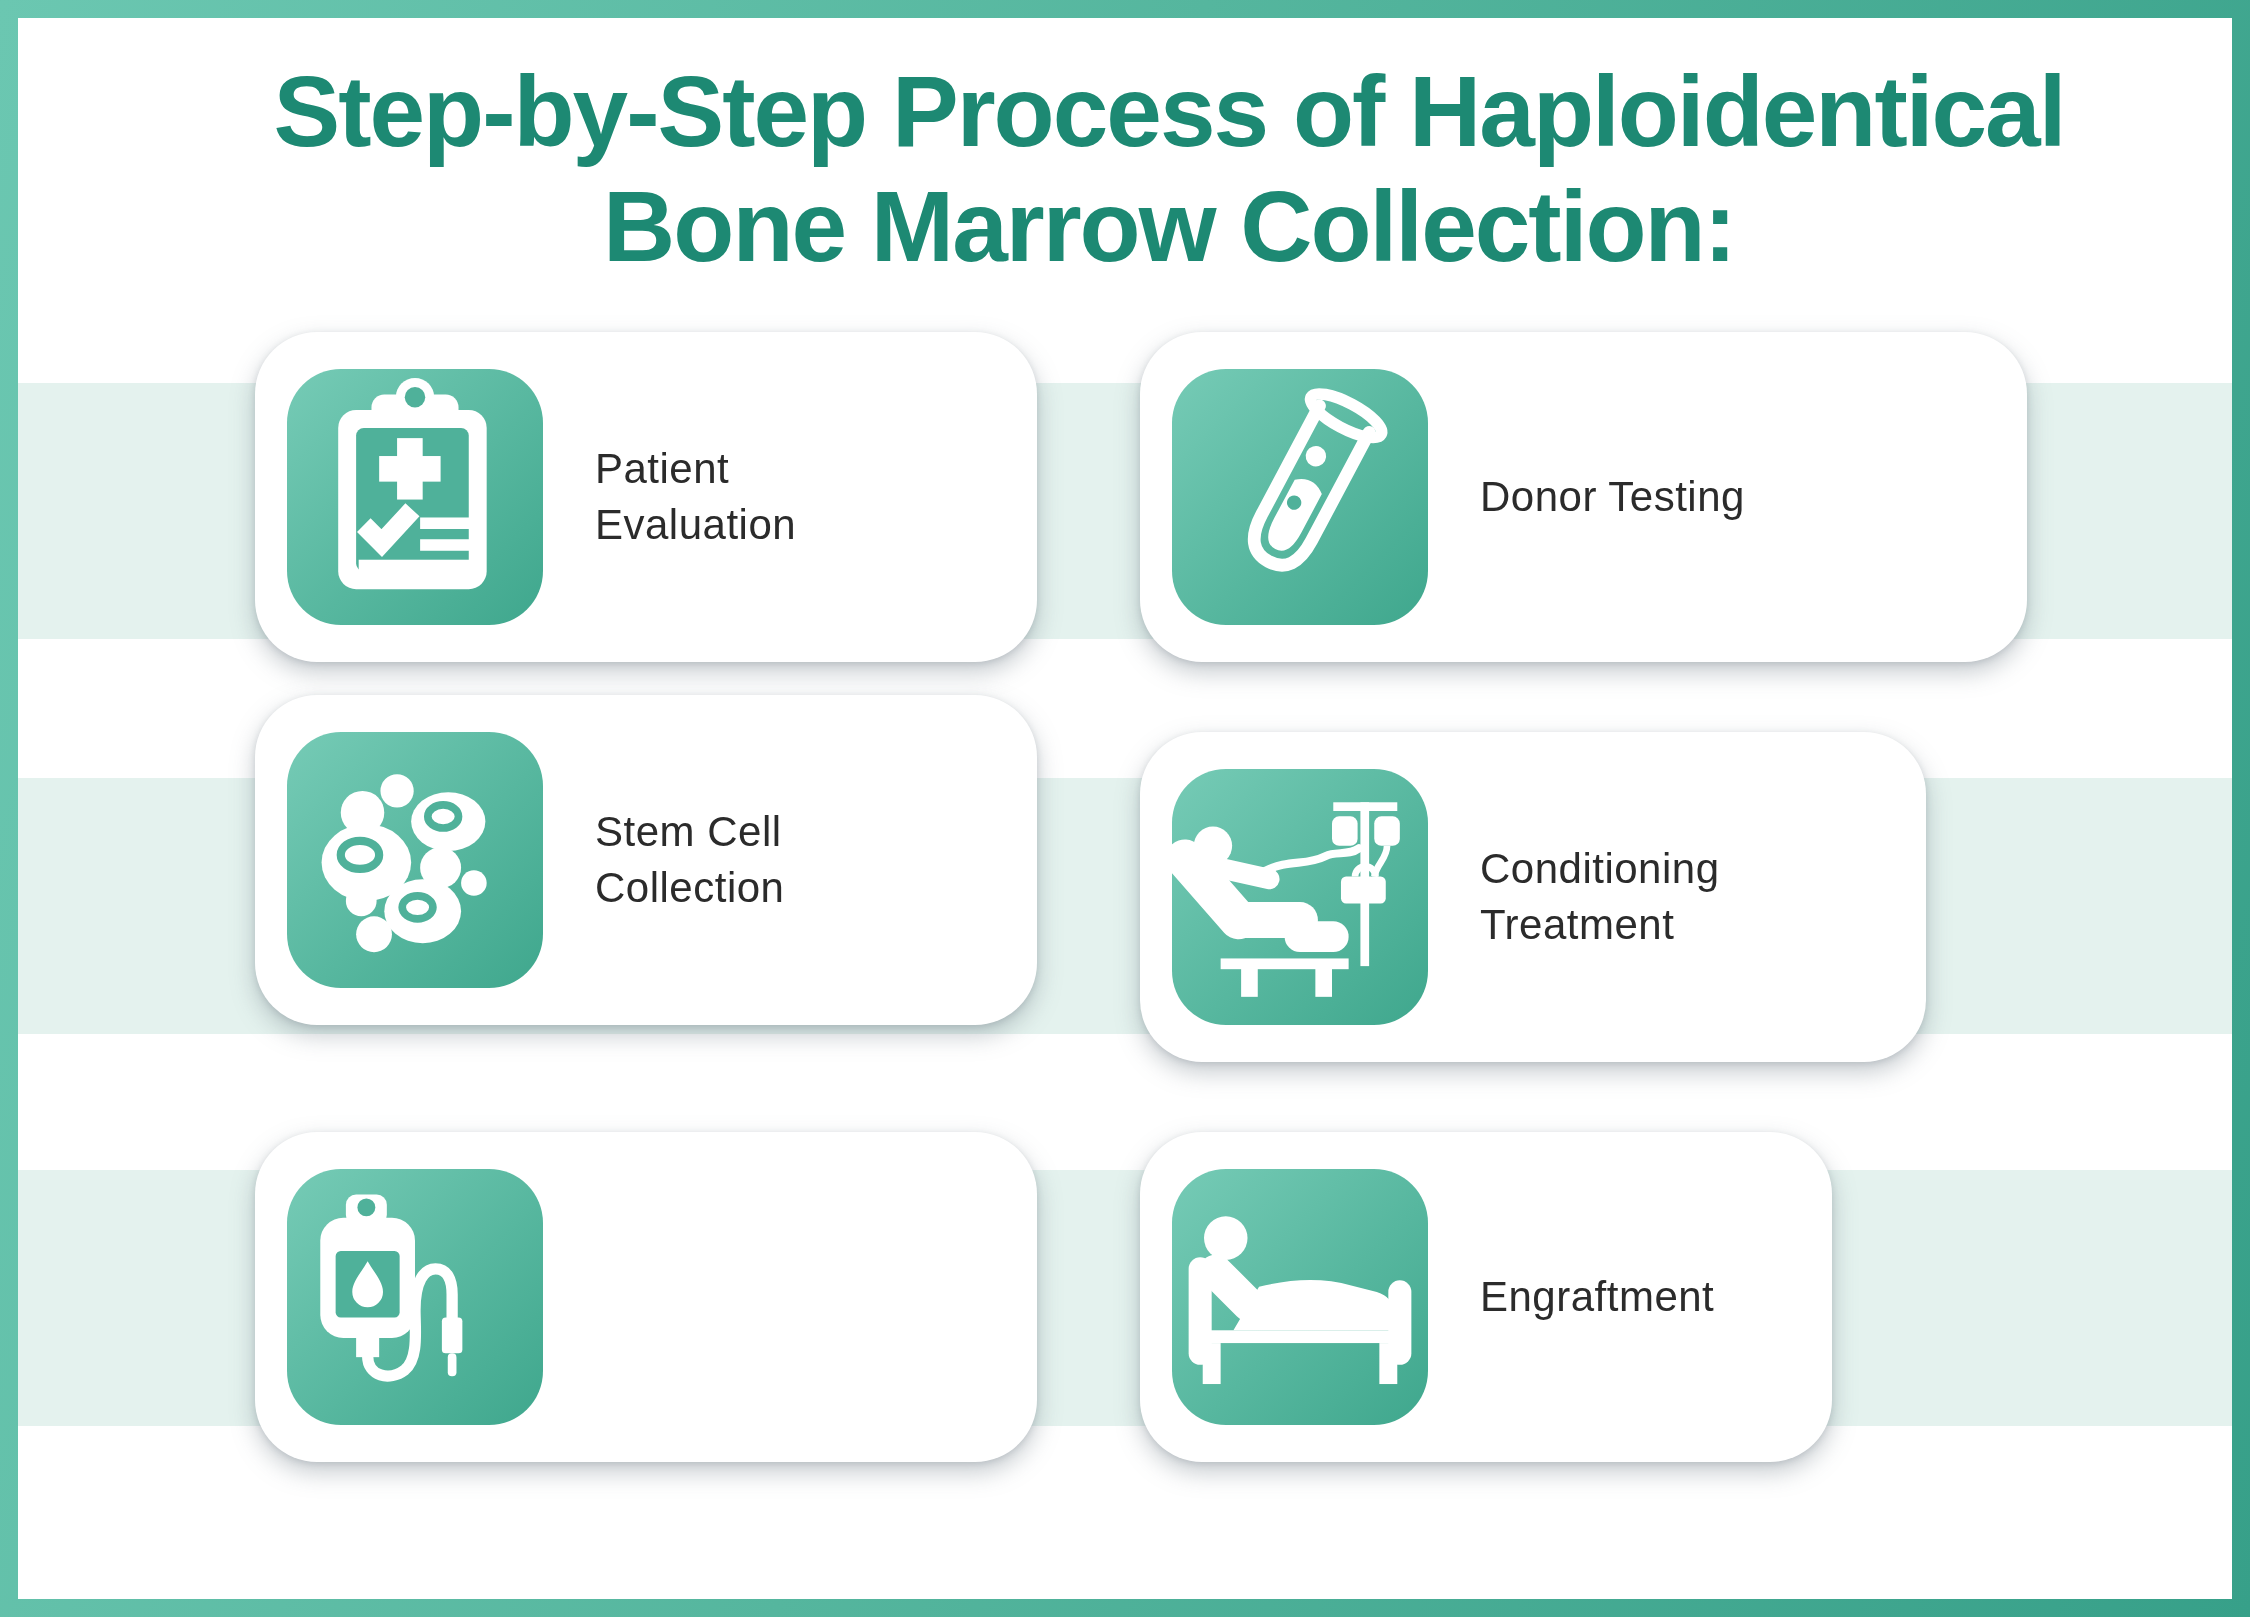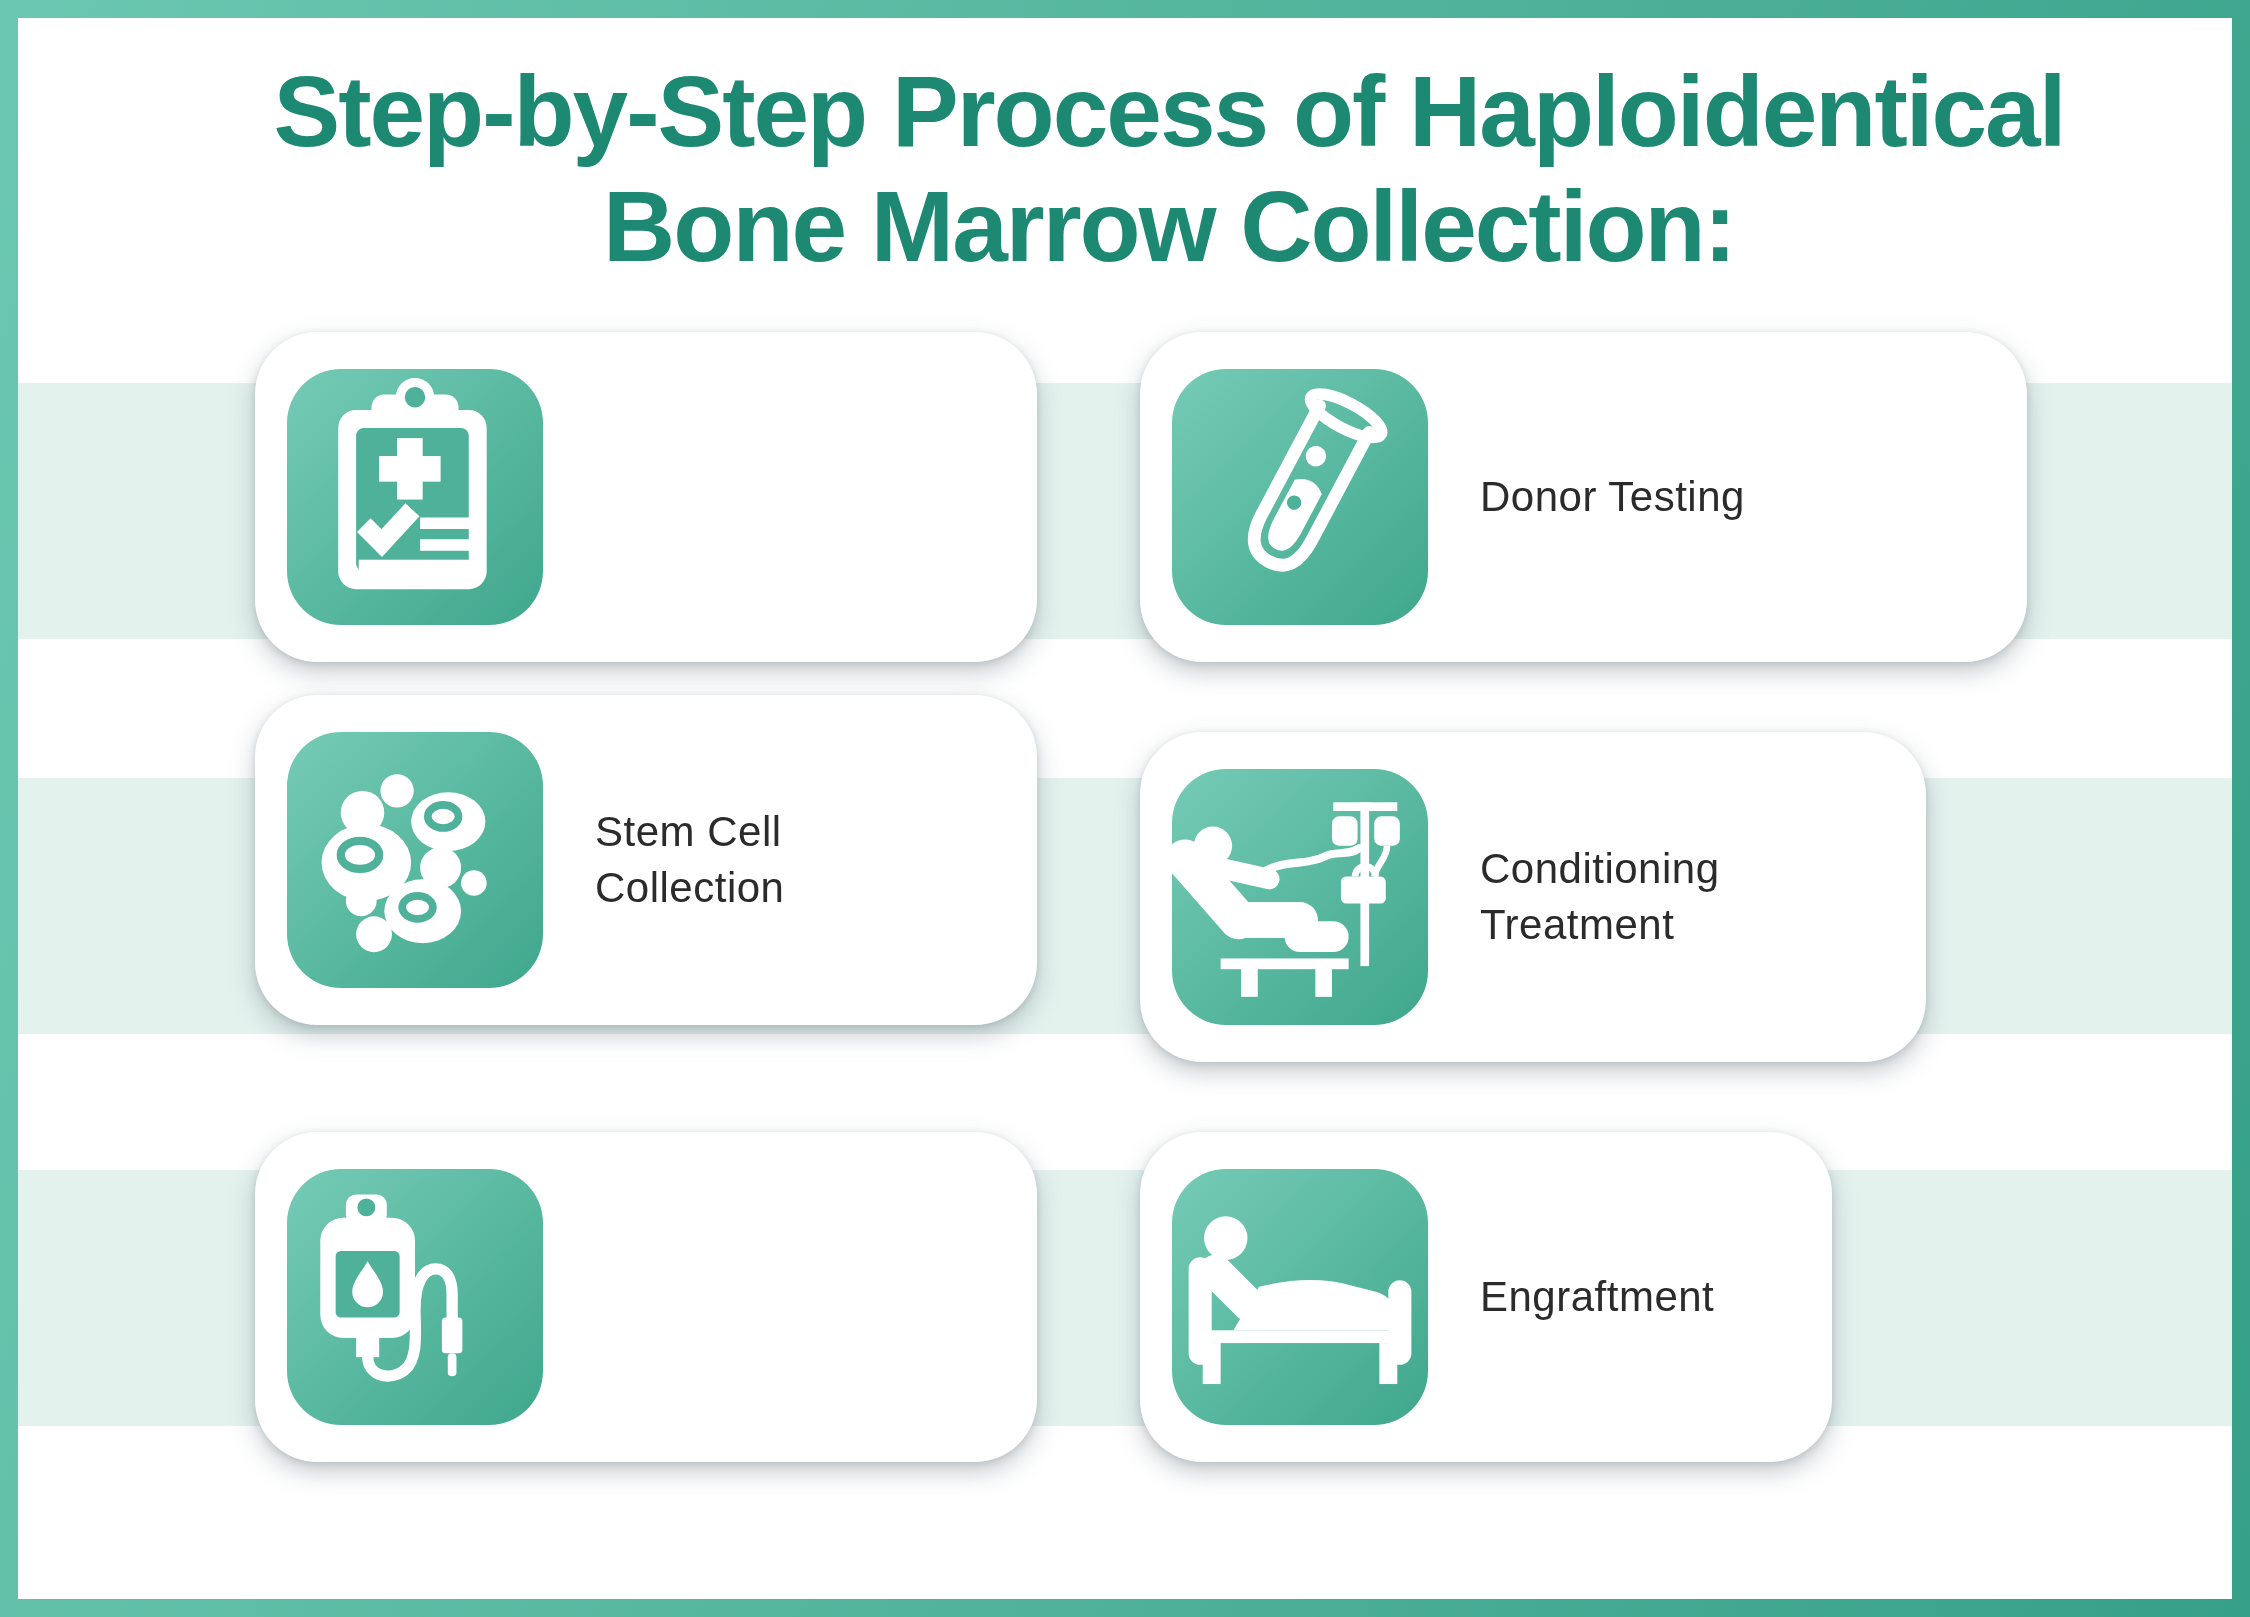--- a/index.html
+++ b/index.html
@@ -67,20 +67,22 @@
           <circle cx="50" cy="11" r="7.5" fill="#fff"></circle>
           <circle cx="50" cy="11" r="4" fill="#4fb19a"></circle>
           <rect x="43" y="27" width="10" height="24" fill="#fff"></rect>
           <rect x="36" y="34" width="24" height="10" fill="#fff"></rect>
           <path d="M30 61 l7 7 l12 -13" stroke="#fff" stroke-width="7.5" fill="none"></path>
           <rect x="52" y="58" width="20" height="4.5" fill="#fff"></rect>
           <rect x="52" y="66.5" width="20" height="4.5" fill="#fff"></rect>
           <rect x="28" y="74.5" width="44" height="5" fill="#fff"></rect>
         </svg>
       </div>
+      <div class="label">Patient
+Evaluation</div>
     </div>
 
     <div class="card c2">
       <div class="tile">
         <svg viewBox="0 0 100 100">
           <g transform="rotate(28 50 50)">
             <path d="M40 15 V63 Q40 78 51 78 Q62 78 62 63 V15" fill="none" stroke="#fff" stroke-width="5" stroke-linecap="round"></path>
             <ellipse cx="51" cy="13.5" rx="15.5" ry="5" fill="none" stroke="#fff" stroke-width="4.5"></ellipse>
             <path d="M45 45 Q51 40 57 45 V62 Q57 72.5 51 72.5 Q45 72.5 45 62 Z" fill="#fff"></path>
             <circle cx="48" cy="33" r="4" fill="#fff"></circle>

